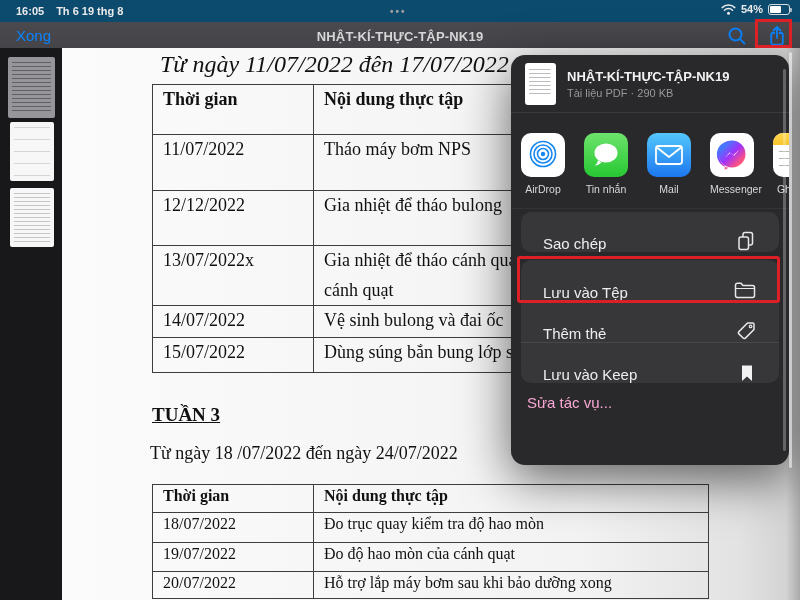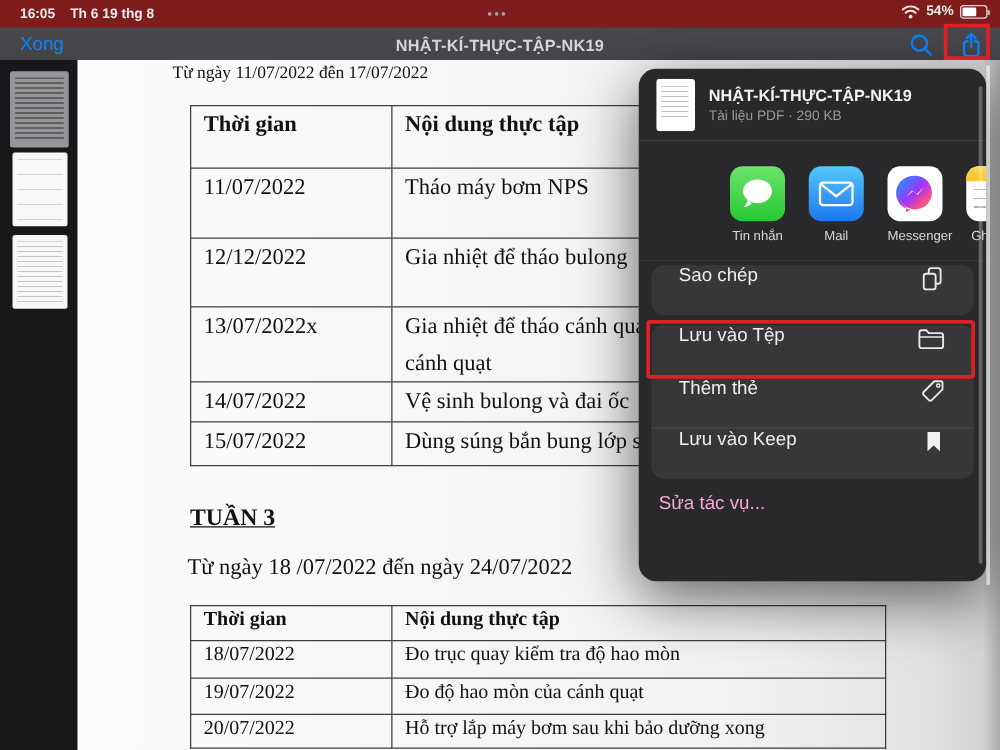--- a/index.html
+++ b/index.html
@@ -5,21 +5,21 @@
   * { margin:0; padding:0; box-sizing:border-box; }
   html,body { background:#000; }
   #screen {
     position:relative; width:800px; height:600px; overflow:hidden;
     background:#2a2a2c; font-family:"Liberation Sans", sans-serif;
     -webkit-font-smoothing:antialiased;
   }
 
   
   .status-bar { position:absolute; left:0; top:0; width:800px; height:22px;
-    background:#7f1d1d; color:#ebebeb; font-size:11px; font-weight:bold;
+    background:#0c4a6e; color:#ebebeb; font-size:11px; font-weight:bold;
     display:flex; align-items:center; }
   .sb-left { position:absolute; left:16px; top:5px; display:flex; gap:12px; }
   .sb-dots { position:absolute; left:390px; top:6px; letter-spacing:2px; color:#9f9fa2; font-size:10px; }
   .sb-right { position:absolute; right:10px; top:3px; display:flex; align-items:center; gap:5px; }
   .battery { position:relative; width:22px; height:11px; border:1px solid rgba(235,235,235,.9);
     border-radius:3px; }
   .battery .fill { position:absolute; left:1px; top:1px; bottom:1px; width:54%; background:#fff; border-radius:1px; }
   .battery .nub { position:absolute; right:-3px; top:3px; width:2px; height:4px; background:rgba(235,235,235,.7); border-radius:0 1px 1px 0; }
 
   
@@ -45,21 +45,21 @@
   .thumb2 .thumb-lines { background:repeating-linear-gradient(rgba(150,150,150,.35) 0 1px, transparent 1px 12px); }
   .thumb3 { left:10px; top:140px; width:44px; height:59px; background:#f7f7f7; }
   .thumb3 .thumb-lines { background:repeating-linear-gradient(rgba(140,140,140,.45) 0 1px, transparent 1px 4px); }
 
   
   .doc { position:absolute; left:62px; top:48px; width:738px; height:552px;
     background:linear-gradient(90deg,#fbfbfb 0%,#f3f3f3 70%,#e2e2e2 92%,#cfcfcf 100%);
     font-family:"Liberation Serif", serif; color:#111; }
   .doc-shade { position:absolute; right:0; top:0; width:14px; height:100%;
     background:linear-gradient(90deg, rgba(0,0,0,0), rgba(0,0,0,.18)); pointer-events:none; }
-  .intro1 { position:absolute; left:76px; top:3px; font-size:14px; }
+  .intro1 { position:absolute; left:98px; top:3px; font-size:24px;font-style:italic; }
   .doc table { border-collapse:collapse; table-layout:fixed; }
   .doc td { border:1px solid #3e3e3e; vertical-align:top; padding:4px 10px; font-size:18px; overflow:hidden; white-space:nowrap; }
   .t1 { position:absolute; left:90px; top:36px; width:557px; }
   .t1 .c1 { width:161px; }
   .t1 .hrow td { font-weight:bold; height:50px; }
   .t1 .r1 td { height:56px; }
   .t1 .r2 td { height:55px; }
   .t1 .r3 td { height:54px; }
   .t1 .r3 .line2 { margin-top:9px; }
   .t1 .r4 td { height:32px; }
@@ -104,21 +104,21 @@
   .icon-mail { background:linear-gradient(#54c7fc,#1d77ef); display:flex; align-items:center; justify-content:center; }
   .icon-messenger { background:#fff; display:flex; align-items:center; justify-content:center; }
   .icon-notes { background:#fff; }
   .icon-notes .band { position:absolute; left:0; top:0; right:0; height:12px; background:linear-gradient(#ffd64f,#f7c52b); }
   .icon-notes .nlines { position:absolute; left:6px; right:6px; top:18px; height:20px;
     background:repeating-linear-gradient(rgba(160,160,160,.8) 0 1px, transparent 1px 7px); }
 
   .action-group { position:absolute; left:10px; right:10px; background:#37373a; border-radius:10px; }
   .g1 { top:157px; height:40px; }
   .g2 { top:205px; height:123px; }
-  .action-row { position:relative; height:40px; display:flex; align-items:flex-start;
+  .action-row { position:relative; height:40px; display:flex; align-items:flex-end;
     padding:0 22px; font-size:15px; color:#eeeeef; cursor:pointer; }
   .g2 .action-row { height:41px;gap:20px; }
   .g2 .action-row + .action-row { border-top:1px solid #48484b; }
   .action-row .spacer { flex:1; }
   .action-row svg { flex:none; }
   .files-red-box { left:6px; top:201px; width:263px; height:47px; border-radius:3px; z-index:5; }
   .edit-actions { position:absolute; left:16px; top:339px; font-size:15px; color:#f9a8d4; cursor:pointer; }
   .pscrollbar { position:absolute; right:3px; top:14px; width:3px; height:382px;
     background:rgba(255,255,255,.28); border-radius:2px; }
 </style>
@@ -240,20 +240,31 @@
   <div class="popup">
     <div class="pheader">
       <div class="pthumb"></div>
       <div>
         <div class="ptitle">NHẬT-KÍ-THỰC-TẬP-NK19</div>
         <div class="pmeta">Tài liệu PDF · 290 KB</div>
       </div>
     </div>
 
     <div class="apps">
+      <div class="app app1">
+        <div class="app-icon icon-airdrop">
+          <svg width="34" height="34" viewBox="0 0 34 34">
+            <circle cx="17" cy="16" r="2.2" fill="#1686f0"></circle>
+            <circle cx="17" cy="16" r="5.5" fill="none" stroke="#1686f0" stroke-width="1.6"></circle>
+            <circle cx="17" cy="16" r="9" fill="none" stroke="#1686f0" stroke-width="1.6"></circle>
+            <circle cx="17" cy="16" r="12.5" fill="none" stroke="#1686f0" stroke-width="1.6"></circle>
+          </svg>
+        </div>
+        <div class="app-label">AirDrop</div>
+      </div>
       <div class="app app2">
         <div class="app-icon icon-messages">
           <svg width="32" height="30" viewBox="0 0 32 30">
             <ellipse cx="16" cy="13" rx="11.5" ry="9.5" fill="#fff"></ellipse>
             <path d="M8 20 q-0.5 4 -3.5 5.5 q4.5 -0.3 7 -3 z" fill="#fff"></path>
           </svg>
         </div>
         <div class="app-label">Tin nhắn</div>
       </div>
       <div class="app app4">

